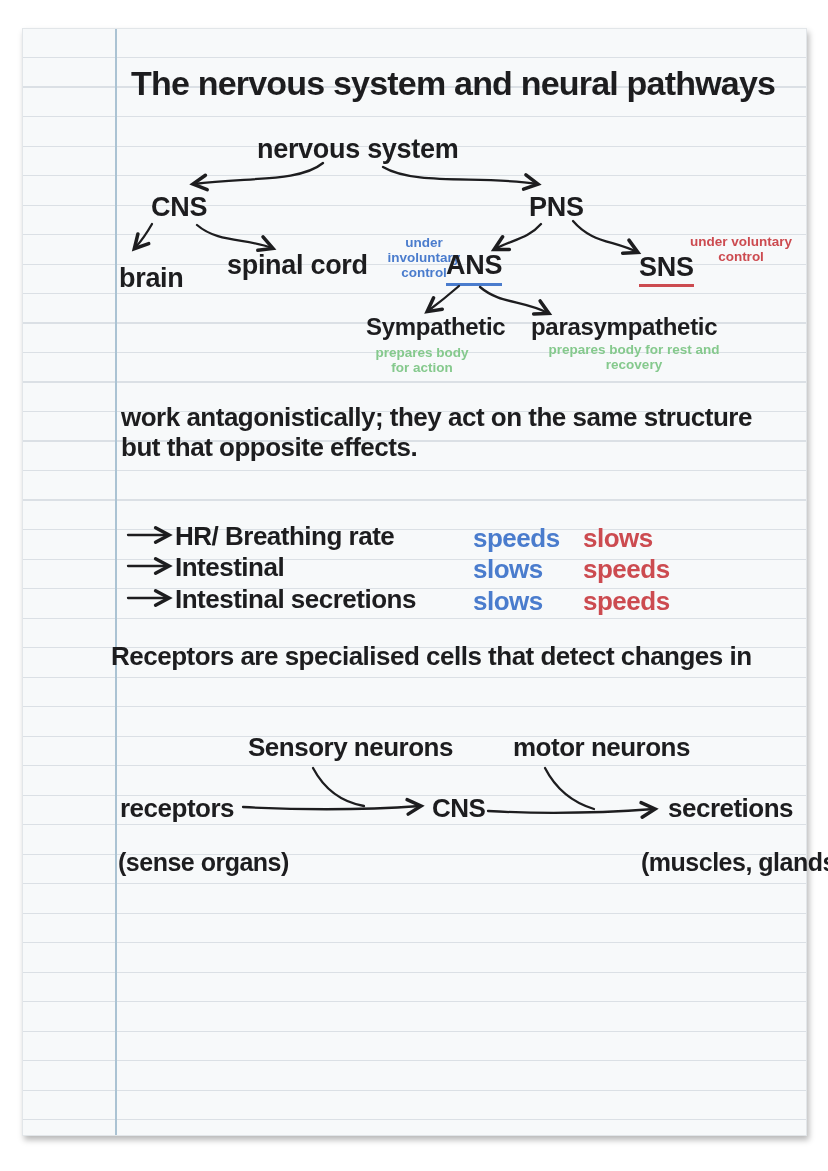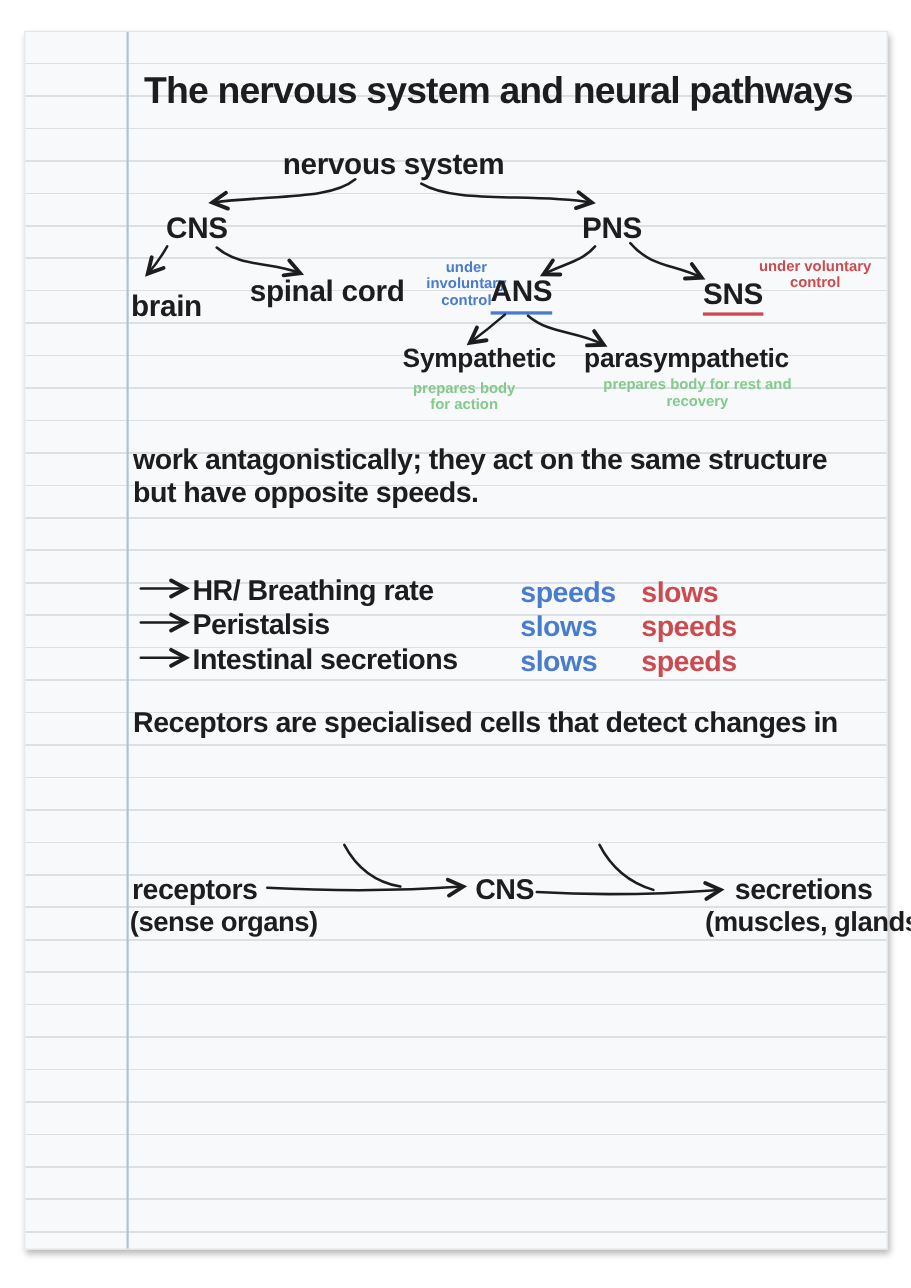--- a/index.html
+++ b/index.html
@@ -39,21 +39,21 @@
   .note.green{color:var(--green);}
   .u-blue{border-bottom:3px solid var(--blue);padding-bottom:2px;}
   .u-red{border-bottom:3px solid var(--red);padding-bottom:1px;}
   .para{font-size:26px;font-weight:600;line-height:29.5px;letter-spacing:-0.5px;}
   .effect-row{position:absolute;left:0;width:828px;height:30px;font-size:26px;font-weight:600;letter-spacing:-0.5px;text-align:right;}
   .effect-row .lbl{position:absolute;left:175px;top:0;white-space:nowrap;}
   .effect-row .word{position:absolute;top:2px;font-weight:700;white-space:nowrap;margin-left:16px;}
   .effect-row .word.blue{left:457px;color:var(--blue);}
   .effect-row .word.red{left:567px;color:var(--red);}
   .pathway-lbl{font-size:26px;font-weight:700;letter-spacing:-0.5px;}
-  .pathway-sub{font-size:25px;font-weight:600;letter-spacing:-0.5px;}
+  .pathway-sub{font-size:25px;font-weight:600;letter-spacing:-0.5px;margin-top:24px;}
   svg.arrows{position:absolute;left:0;top:0;width:828px;height:1171px;pointer-events:none;}
   svg.arrows path{stroke:var(--ink);stroke-width:2.3;fill:none;stroke-linecap:round;}
   svg.arrows marker path{stroke:var(--ink);stroke-width:1.7;fill:none;}
 </style>
 </head>
 <body>
 
 <div class="canvas">
 
   <div class="paper"></div>
@@ -69,43 +69,45 @@
   <div class="txt node" style="left:227px;top:250px">spinal cord</div>
   <div class="txt node u-blue" style="left:446px;top:250px">ANS</div>
   <div class="txt node u-red" style="left:639px;top:252px">SNS</div>
   <div class="txt node-sm" style="left:366px;top:313px">Sympathetic</div>
   <div class="txt node-sm" style="left:531px;top:313px">parasympathetic</div>
   <div class="txt note green" style="left:366px;top:345px;width:112px">prepares body for action</div>
   <div class="txt note green" style="left:543px;top:342px;width:182px">prepares body for rest and recovery</div>
 
   <div class="txt para" style="left:121px;top:403px">
     <div>work antagonistically; they act on the same structure</div>
-    <div>but have opposite speeds.</div>
+    <div>but that opposite effects.</div>
   </div>
 
   <div class="effect-row" style="top:521px">
     <span class="lbl">HR/ Breathing rate</span>
     <span class="word blue">speeds</span>
     <span class="word red">slows</span>
   </div>
   <div class="effect-row" style="top:552px">
-    <span class="lbl">Peristalsis</span>
+    <span class="lbl">Intestinal</span>
     <span class="word blue">slows</span>
     <span class="word red">speeds</span>
   </div>
   <div class="effect-row" style="top:584px">
     <span class="lbl">Intestinal secretions</span>
     <span class="word blue">slows</span>
     <span class="word red">speeds</span>
   </div>
 
-  <div class="txt para" style="left:121px;top:642px">
+  <div class="txt para" style="left:111px;top:642px">
     <div>Receptors are specialised cells that detect changes in</div>
   </div>
 
+  <div class="txt pathway-lbl" style="left:248px;top:732px">Sensory neurons</div>
+  <div class="txt pathway-lbl" style="left:513px;top:732px">motor neurons</div>
   <div class="txt pathway-lbl" style="left:120px;top:793px">receptors</div>
   <div class="txt pathway-sub" style="left:118px;top:824px">(sense organs)</div>
   <div class="txt pathway-lbl" style="left:432px;top:793px">CNS</div>
   <div class="txt pathway-lbl" style="left:668px;top:793px">secretions</div>
   <div class="txt pathway-sub" style="left:641px;top:824px">(muscles, glands)</div>
 
   <svg class="arrows" viewBox="0 0 828 1171">
     <defs>
       <marker id="ah" viewBox="0 0 10 10" refX="7.5" refY="5" markerWidth="9" markerHeight="9" orient="auto">
         <path d="M1.5,1.5 L8,5 L1.5,8.5"></path>

